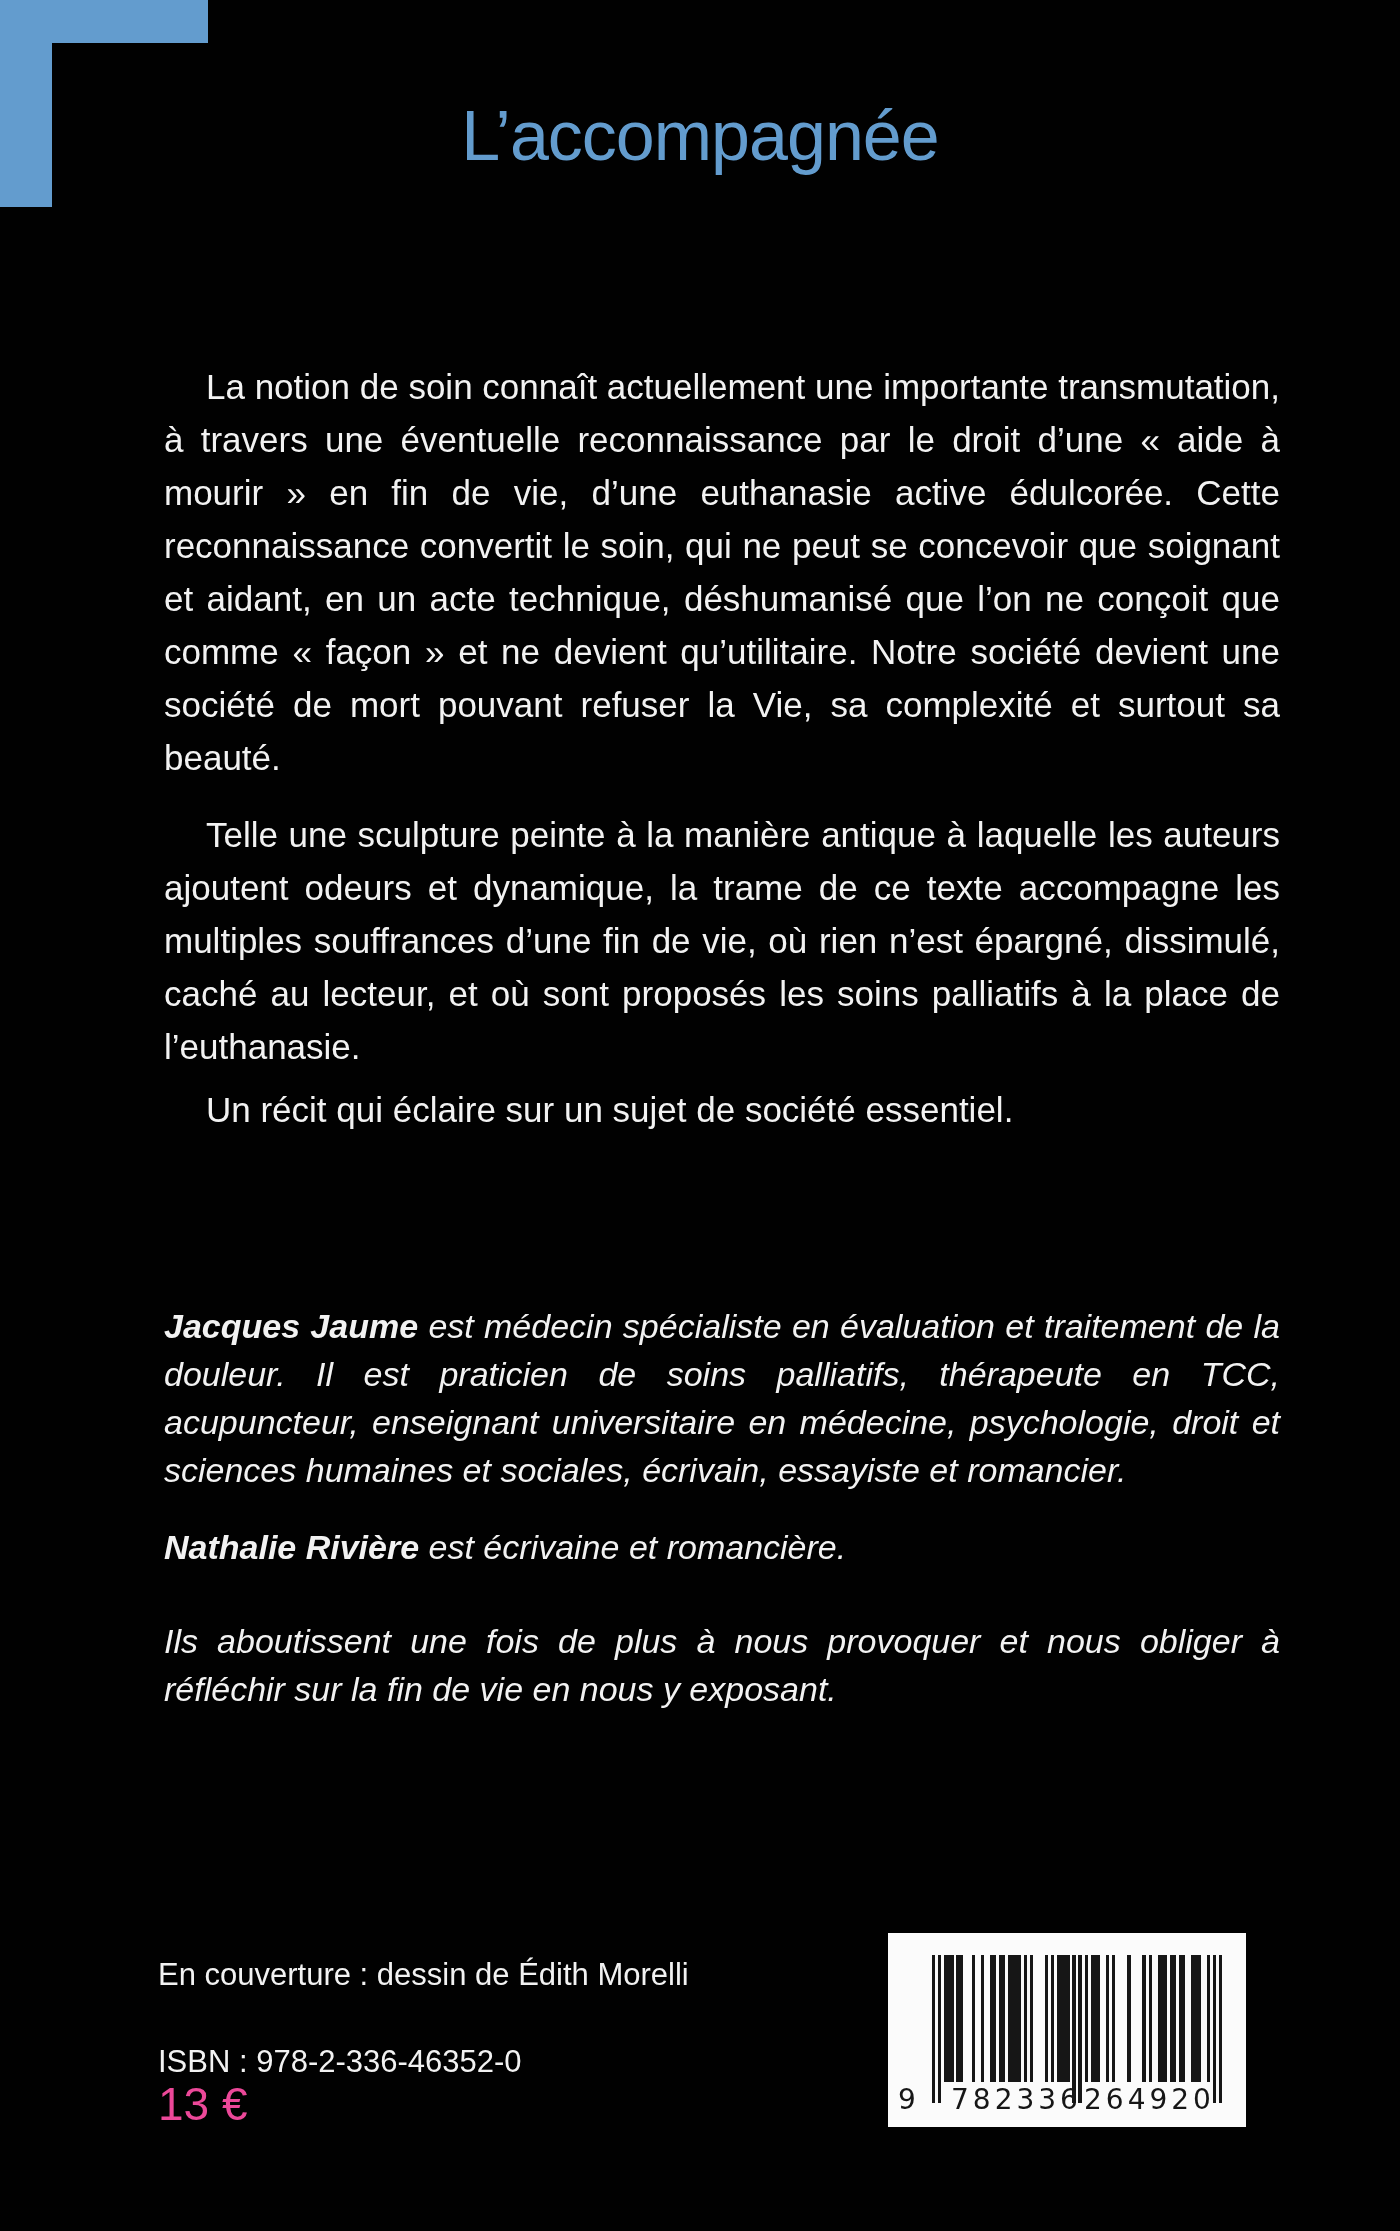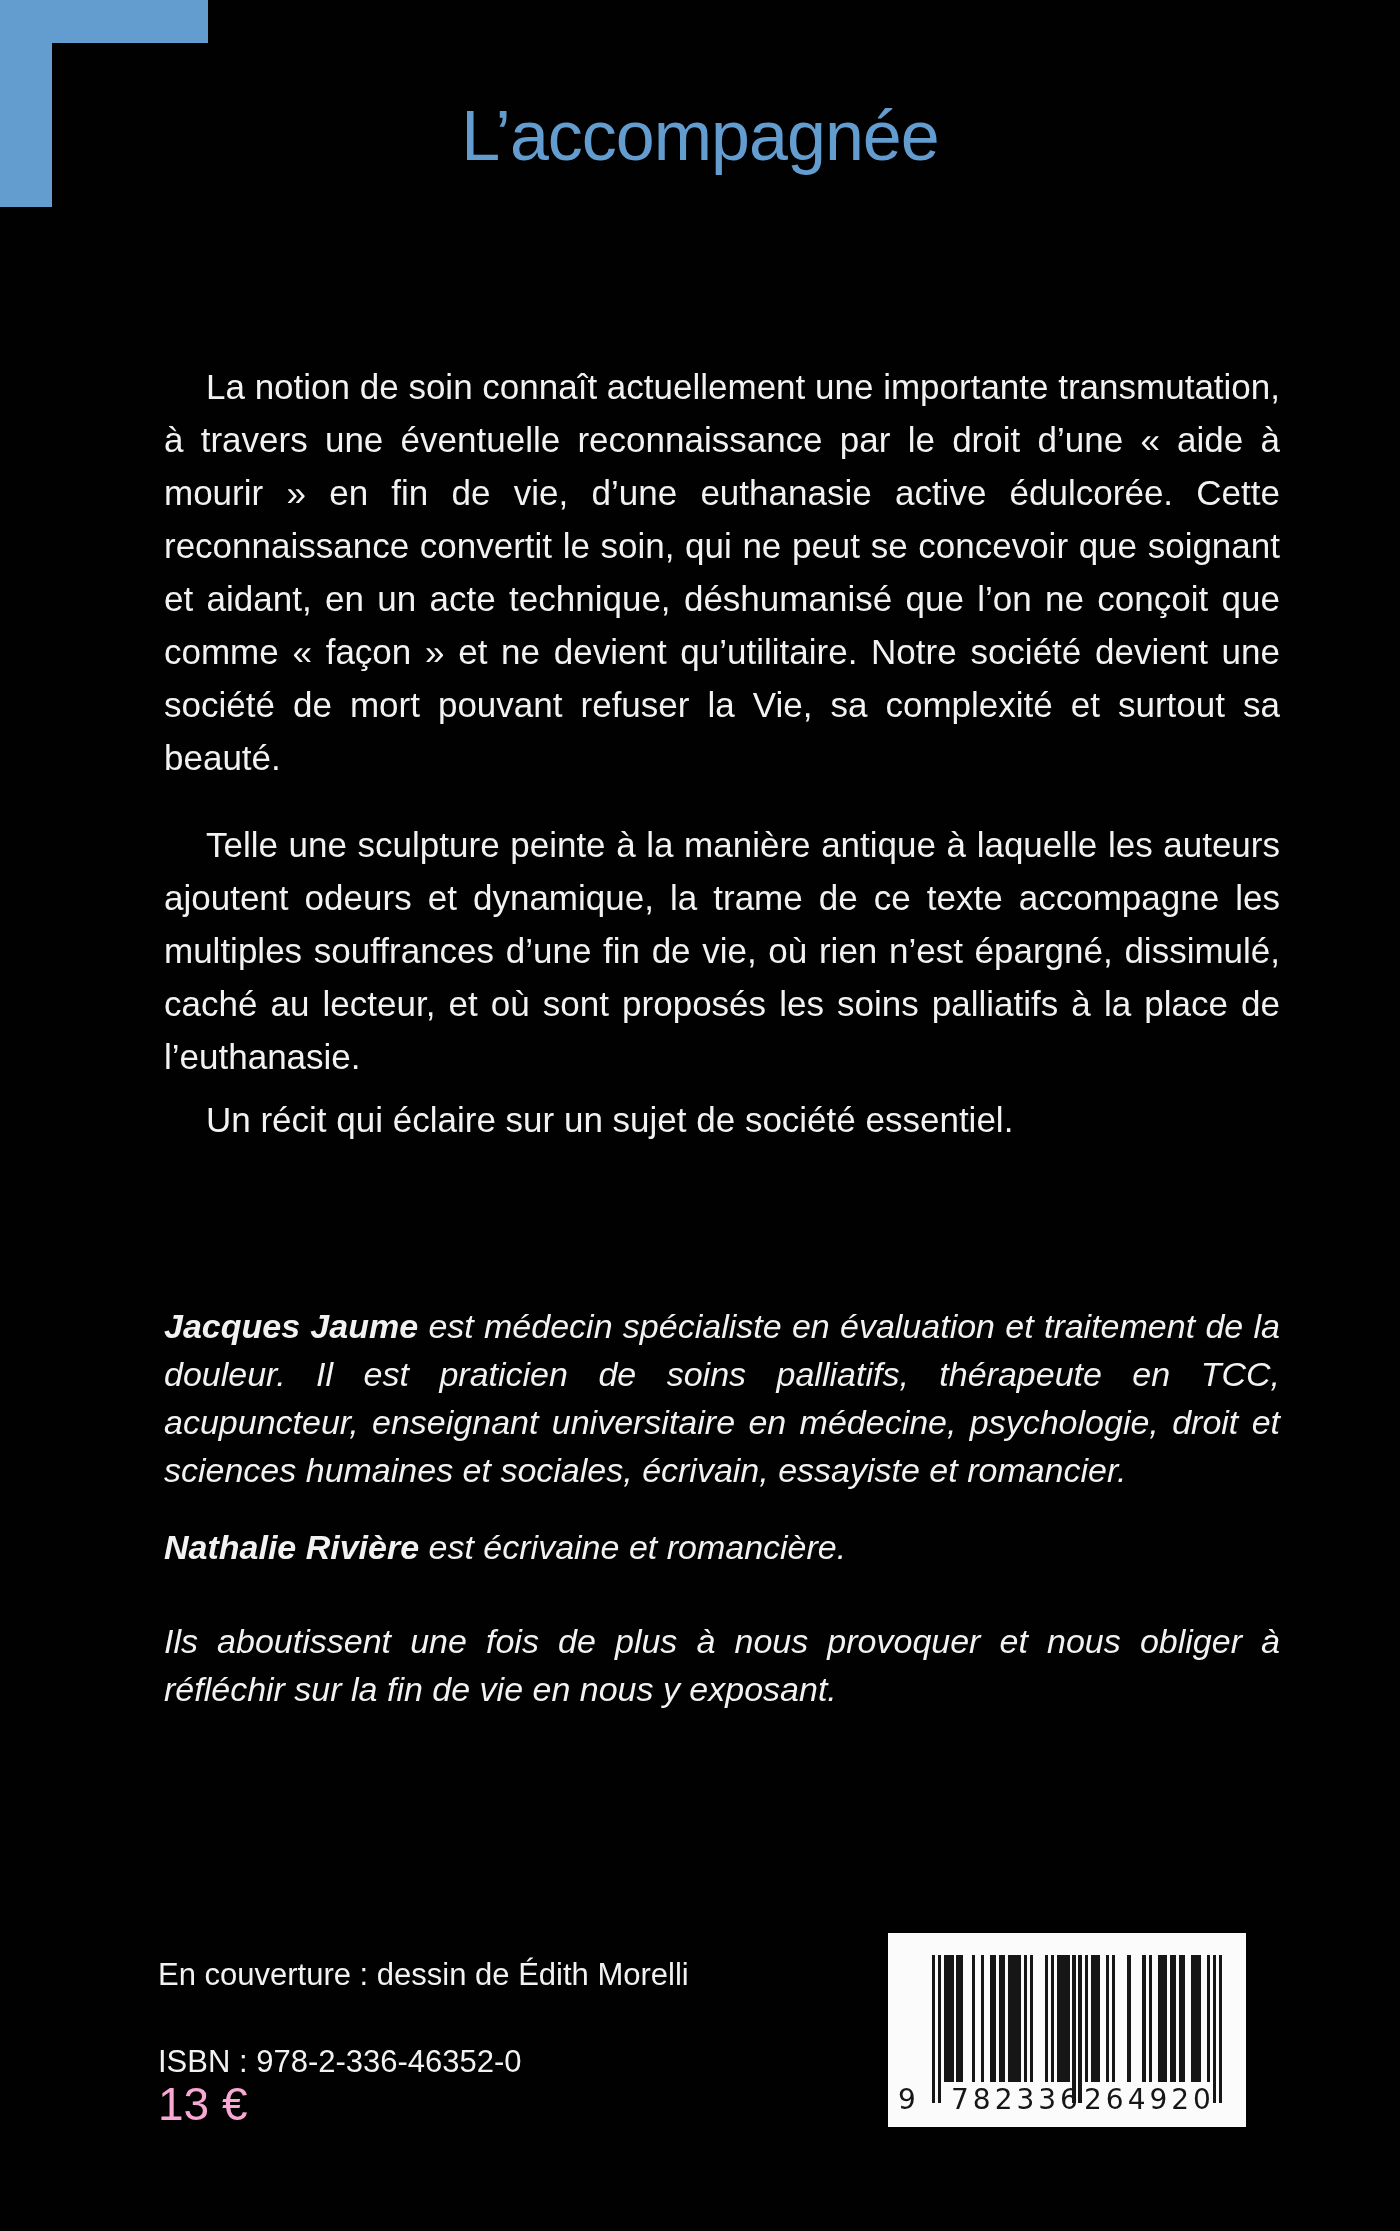--- a/index.html
+++ b/index.html
@@ -23,32 +23,32 @@
     color:var(--accent,#639cce);
   }
 
   .synopsis{position:absolute;left:164px;top:360px;width:1116px;}
   .synopsis p{
     margin:0;
     font-size:35px;line-height:53px;
     text-align:justify;text-indent:42px;
     color:var(--text,#f2f2f2);
   }
-  .synopsis p.p2{margin-top:34px;}
+  .synopsis p.p2{margin-top:24px;}
   .synopsis p.p3{margin-top:10px;}
 
   .bios{position:absolute;left:164px;top:1302px;width:1116px;font-style:italic;}
   .bios p{margin:0;font-size:34px;line-height:48px;text-align:justify;color:var(--text,#f2f2f2);}
   .bios p.bio2{margin-top:29px;}
   .bios p.closing{margin-top:46px;}
   .bio-name{font-weight:bold;}
 
   .credit{position:absolute;left:158px;top:1956px;font-size:31px;line-height:38px;}
   .isbn{position:absolute;left:158px;top:2030px;font-size:31px;line-height:38px;margin-top:13px;}
-  .price{position:absolute;left:158px;top:2078px;font-size:46px;line-height:52px;color:#f9a8d4;}
+  .price{position:absolute;left:158px;top:2078px;font-size:46px;line-height:52px;color:#ec4899;}
 
   .barcode-box{
     position:absolute;left:888px;top:1933px;width:358px;height:194px;
     background:#fbfbfb;
   }
   .barcode-box svg{position:absolute;left:0;top:0;}
   .bc-digit,.bc-group{
     position:absolute;top:150px;
     font-family:"DejaVu Sans",sans-serif;
     font-size:28px;line-height:34px;color:#161616;

